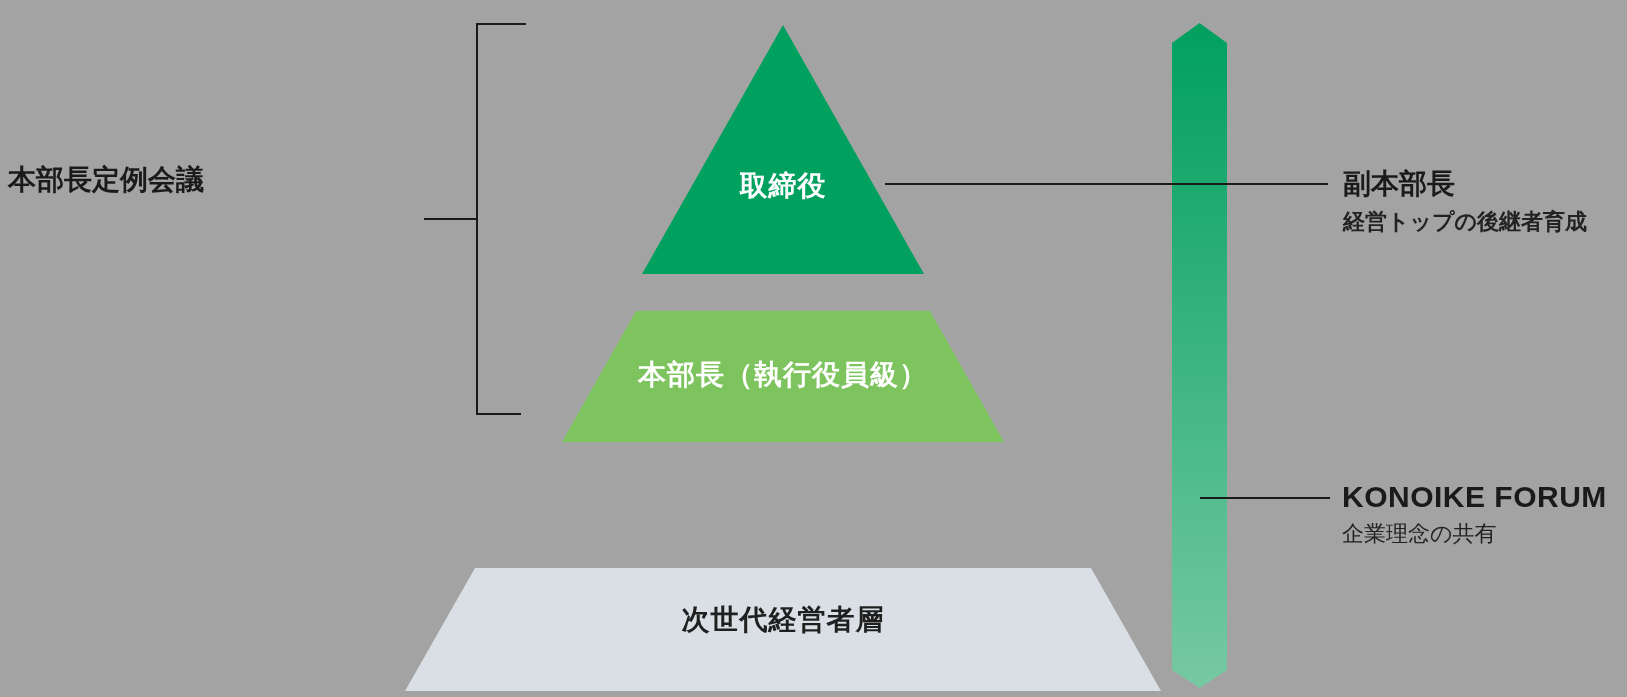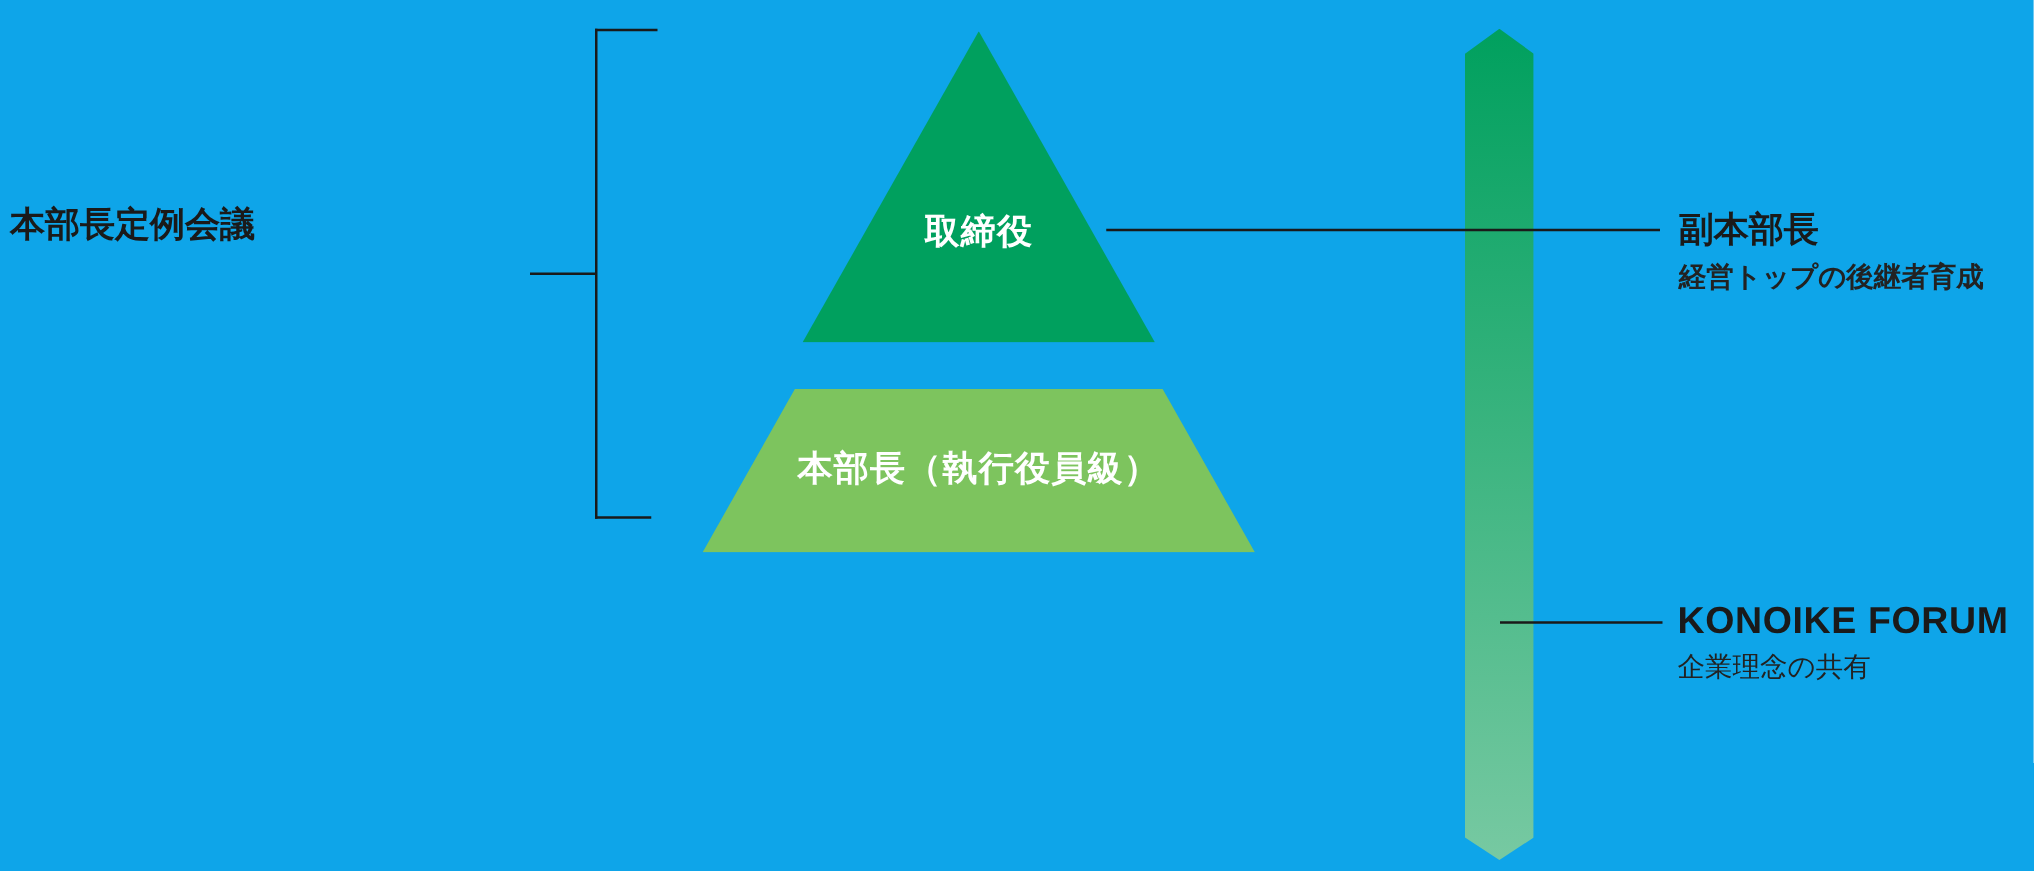--- a/index.html
+++ b/index.html
@@ -1,17 +1,17 @@
 <!DOCTYPE html>
 <html><head>
 <meta charset="utf-8">
 <style>
   html,body{margin:0;padding:0;background:#ffffff;}
   .canvas{
-    position:relative;width:1627px;height:697px;overflow:hidden;background:#0ea5e9;
+    position:relative;width:1627px;height:697px;overflow:hidden;background:#a3a3a3;
     font-family:"Liberation Sans","DejaVu Sans",sans-serif;color:#1a1a1a;
   }
   
   .tier{position:absolute;}
   .tier-label{
     position:absolute;left:0;right:0;text-align:center;
     font-weight:bold;font-size:28px;line-height:1;letter-spacing:1px;white-space:nowrap;
   }
   .tier1{left:642px;top:25px;width:282px;height:249px;
     clip-path:polygon(50% 0,100% 100%,0 100%);}
@@ -53,25 +53,28 @@
 
 <div class="canvas">
 
   <div class="ann-title left-ann-title">本部長定例会議</div>
 
   <div class="line bracket-v"></div>
   <div class="line bracket-arm-top"></div>
   <div class="line bracket-arm-bottom"></div>
   <div class="line line-left"></div>
 
-  <div class="tier tier1" style="background: rgb(0, 160, 94); color: rgb(255, 255, 255); font-family: Liberation Serif, serif;">
+  <div class="tier tier1" style="background: rgb(0, 160, 94); color: rgb(255, 255, 255);">
     <span class="tier-label">取締役</span>
   </div>
   <div class="tier tier2" style="background: rgb(125, 196, 94); color: rgb(255, 255, 255);">
     <span class="tier-label">本部長（執行役員級）</span>
+  </div>
+  <div class="tier tier4" style="background: rgb(217, 223, 229); color: rgb(31, 31, 31);">
+    <span class="tier-label">次世代経営者層</span>
   </div>
 
   <div class="arrow-bar" style="background: linear-gradient(rgb(0, 160, 94) 0%, rgb(119, 201, 162) 100%);"></div>
 
   <div class="line line-right-top"></div>
   <div class="line line-right-bottom"></div>
 
   <div class="ann-title right-ann1-title">副本部長</div>
   <div class="ann-desc right-ann1-desc">経営トップの後継者育成</div>
   <div class="ann-title right-ann2-title">KONOIKE FORUM</div>

